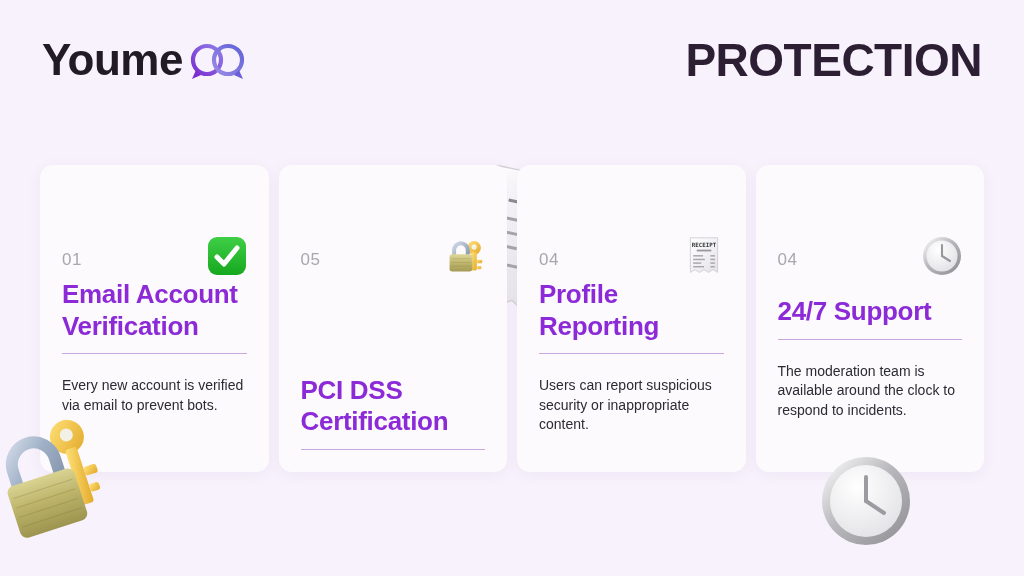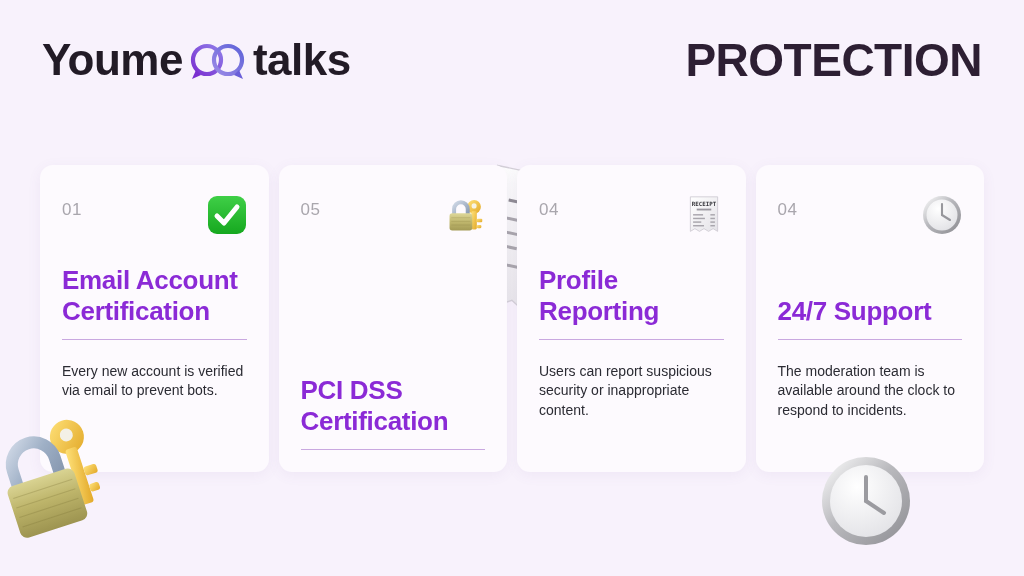--- a/index.html
+++ b/index.html
@@ -73,24 +73,25 @@
     border-radius:13px;
     padding:30px 22px 22px 22px;
     display:flex;
     flex-direction:column;
     box-shadow:0 3px 14px rgba(120,80,160,0.07);
     position:relative;
     overflow:hidden;
   }
   .card-top {
     display:flex;
-    align-items:flex-start;
+    align-items:center;
     justify-content:space-between;
     height:46px;
     flex:0 0 auto;
+    margin-top:38px;
   }
   .card-num {
     font-size:17px;
     font-weight:400;
     color:#a9a6ad;
     letter-spacing:0.5px;
     line-height:1;
     padding-top:6px;
   }
   .card-icon { width:40px; height:40px; flex:0 0 auto; }
@@ -228,21 +229,20 @@
           </linearGradient>
         </defs>
 
         <path d="M20 8 a14 14 0 1 0 0 28 a14 14 0 1 0 0 -28" fill="none" stroke="url(#lgA)" stroke-width="4.2"></path>
         <path d="M9 32 L5 41 L14 37 Z" fill="#7b2fd0"></path>
 
         <path d="M41 8 a14 14 0 1 1 0 28 a14 14 0 1 1 0 -28" fill="none" stroke="url(#lgB)" stroke-width="4.2"></path>
         <path d="M52 32 L56 41 L47 37 Z" fill="#6a5fd8"></path>
       </svg>
     </span>
-    <span>talks</span>
   </div>
 
   <div class="page-title">PROTECTION</div>
 </div>
 
 <div class="cards">
 
   <div class="card">
     <div class="card-top">
       <div class="card-num">01</div>
@@ -253,21 +253,21 @@
               <stop offset="0" stop-color="#3fcf47"></stop>
               <stop offset="1" stop-color="#16a81f"></stop>
             </linearGradient>
           </defs>
           <rect x="1" y="1" width="38" height="38" rx="9" fill="url(#ckG)"></rect>
           <path d="M10 21 L17 28 L30 12" fill="none" stroke="#ffffff" stroke-width="5" stroke-linecap="round" stroke-linejoin="round"></path>
         </svg>
       </div>
     </div>
     <div class="card-headwrap">
-      <div class="card-title">Email Account Certification</div>
+      <div class="card-title">Email Account Verification</div>
     </div>
     <div class="card-rule"></div>
     <div class="card-body">Every new account is verified via email to prevent bots.</div>
   </div>
 
   <div class="card">
     <div class="card-top">
       <div class="card-num">05</div>
       <div class="card-icon">
         <svg width="40" height="40" viewBox="0 0 44 44">

